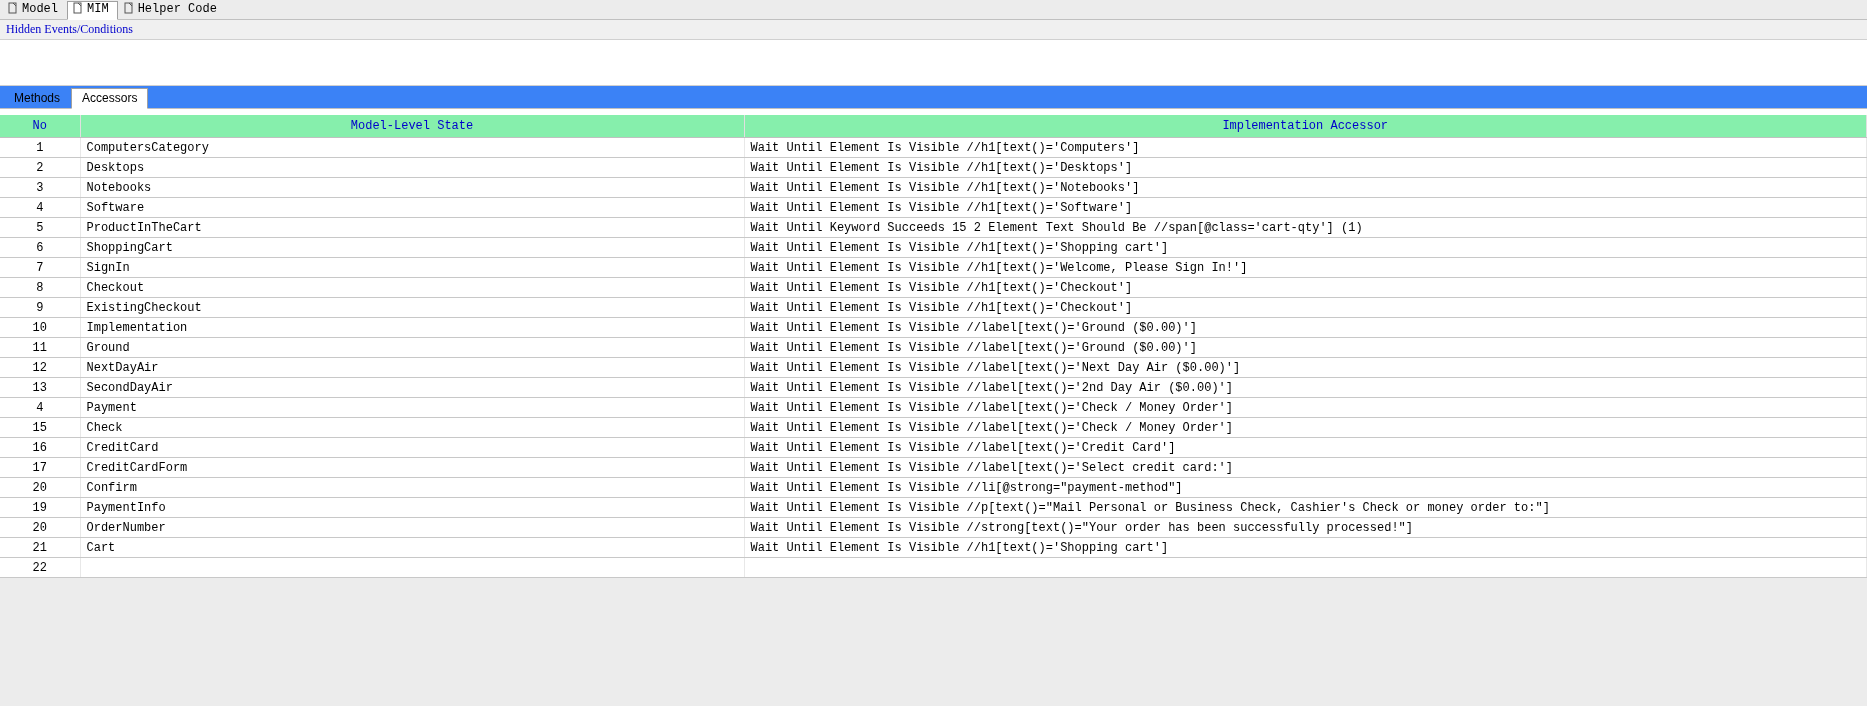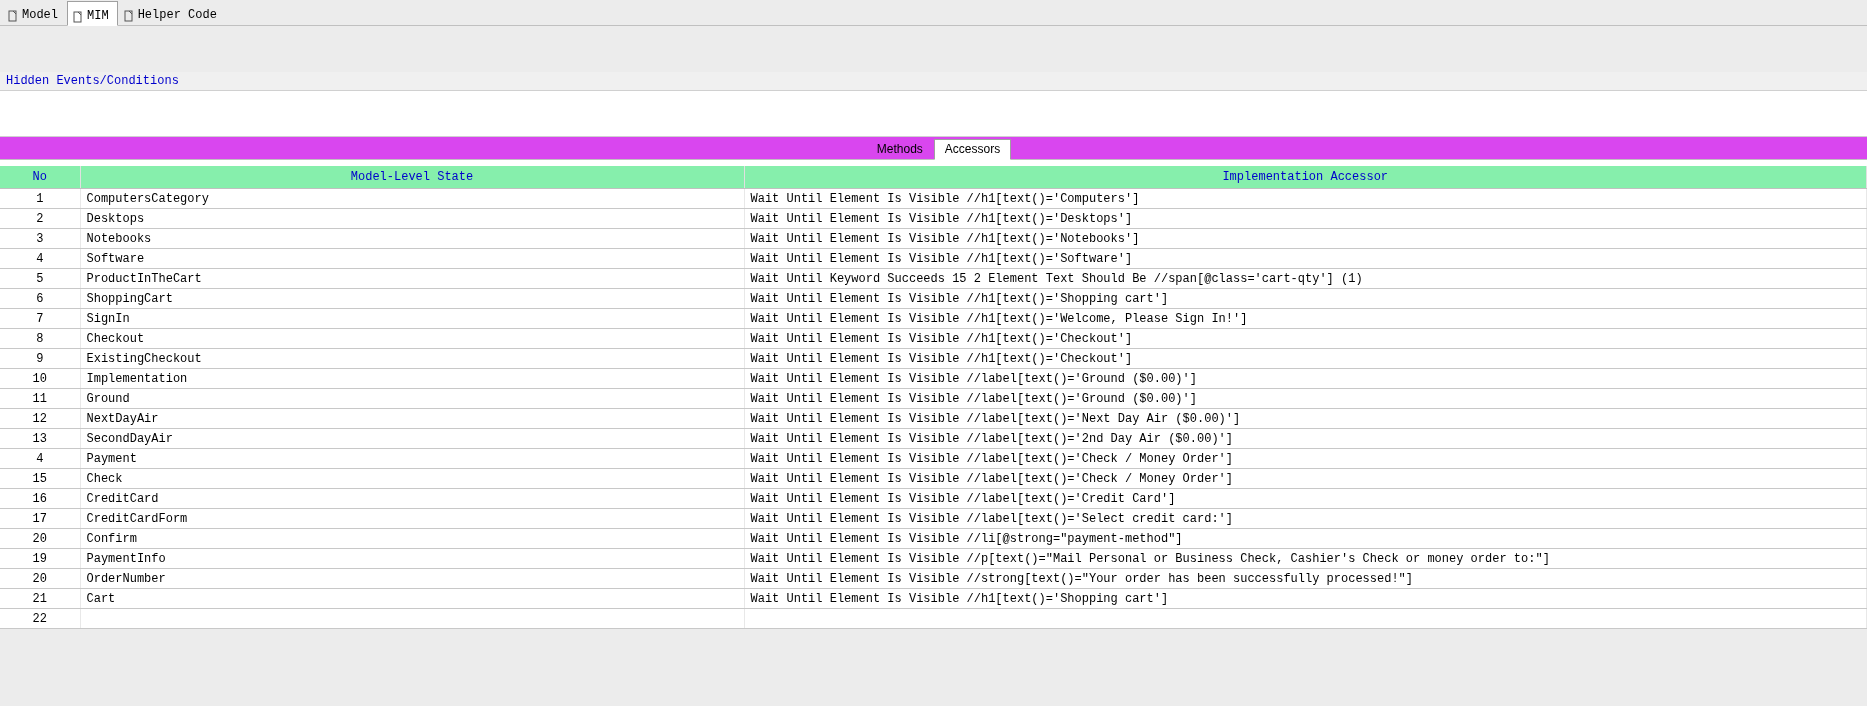--- a/index.html
+++ b/index.html
@@ -11,23 +11,23 @@
     color: #000;
   }
   .top-tabs {
     display: flex;
     background: #ececec;
     border-bottom: 1px solid #c0c0c0;
     padding: 1px 0 0 2px;
   }
   .top-tab {
     display: flex;
-    align-items: flex-end;
+    align-items: flex-start;
     gap: 3px;
-    padding: 6px 8px 2px 4px;
+    padding: 0 8px 2px 4px;
     border: 1px solid transparent;
     cursor: pointer;
     font-family: "Courier New", monospace;
     font-size: 12px;
   }
   .top-tab.active {
     background: #fff;
     border: 1px solid #a0a0a0;
     border-bottom: 1px solid #fff;
     margin-bottom: -1px;
@@ -37,35 +37,33 @@
     height: 12px;
     display: inline-flex;
     align-items: center;
     justify-content: center;
   }
   .hidden-events-bar {
     background: #f0f0f0;
     border-bottom: 1px solid #d0d0d0;
     padding: 2px 6px;
     color: #0000cc;
-    font-family: Liberation Mono, monospace;
-    font-size: 12px;
-    margin-top: 46px;
+    font-family: Liberation Serif, serif;
+    font-size: 12px;
   }
   .white-panel {
     background: #fff;
     height: 46px;
     border-bottom: 1px solid #d0d0d0;
   }
   .sub-tabs {
     display: flex;
-    background: #d946ef;
+    background: #3b82f6;
     border-bottom: 1px solid #c0c0c0;
-    padding: 2px 0 0 10px;
-    justify-content: center;
+    padding: 2px 0 0 3px;
   }
   .sub-tab {
     padding: 2px 10px;
     border: 1px solid transparent;
     cursor: pointer;
     font-size: 12px;
   }
   .sub-tab.active {
     background: #fff;
     border: 1px solid #a0a0a0;

